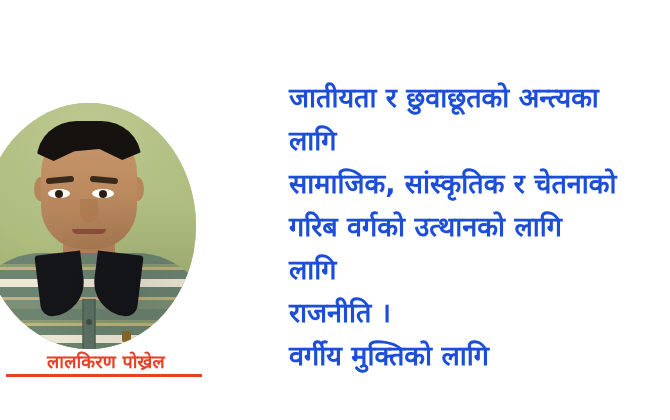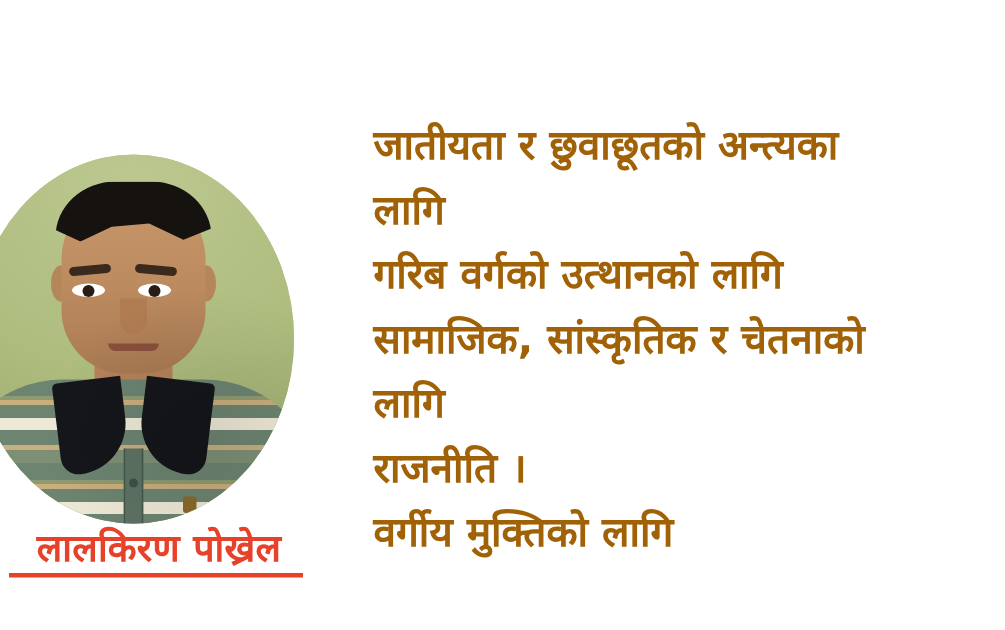--- a/index.html
+++ b/index.html
@@ -218,21 +218,21 @@
 
   #name-caption {
     position: absolute;
     left: 6px;
     top: 352px;
     width: 200px;
     text-align: center;
   }
   #name-text {
     font-family: "DejaVu Sans", sans-serif;
-    font-size: 25px;
+    font-size: 18px;
     font-weight: 700;
     color: #e8412a;
     line-height: 1.1;
     white-space: nowrap;
     letter-spacing: 0.2px;
   }
   #name-underline {
     margin-top: 2px;
     width: 196px;
     height: 3px;
@@ -243,24 +243,25 @@
   #slogan-block {
     position: absolute;
     left: 249px;
     top: 76px;
     width: 420px;
   }
   .slogan-line {
     font-family: "DejaVu Sans", sans-serif;
     font-size: 27px;
     font-weight: 700;
-    color: #a16207;
+    color: #1d4ed8;
     line-height: 43px;
     white-space: nowrap;
     letter-spacing: 0px;
+    margin-left: 40px;
   }
 </style>
 </head>
 <body>
 
 <div id="poster">
 
   <div id="portrait-panel">
 
     <div id="portrait-frame">
@@ -294,20 +295,20 @@
     <div id="name-caption">
       <div id="name-text">लालकिरण पोख्रेल</div>
       <div id="name-underline"></div>
     </div>
 
   </div>
 
   <div id="slogan-block">
     <div class="slogan-line">जातीयता र छुवाछूतको अन्त्यका</div>
     <div class="slogan-line">लागि</div>
+    <div class="slogan-line">सामाजिक, सांस्कृतिक र चेतनाको</div>
     <div class="slogan-line">गरिब वर्गको उत्थानको लागि</div>
-    <div class="slogan-line">सामाजिक, सांस्कृतिक र चेतनाको</div>
     <div class="slogan-line">लागि</div>
     <div class="slogan-line">राजनीति ।</div>
     <div class="slogan-line">वर्गीय मुक्तिको लागि</div>
   </div>
 
 </div>
 
 </body></html>

